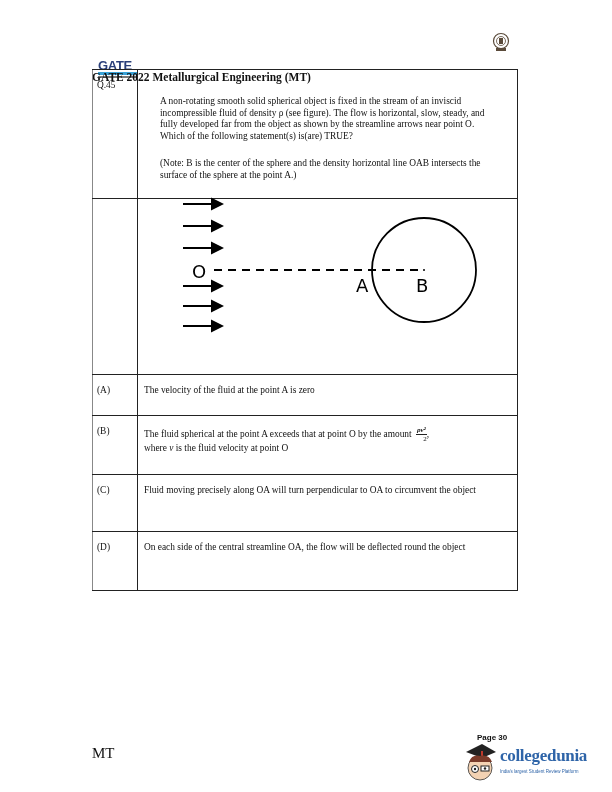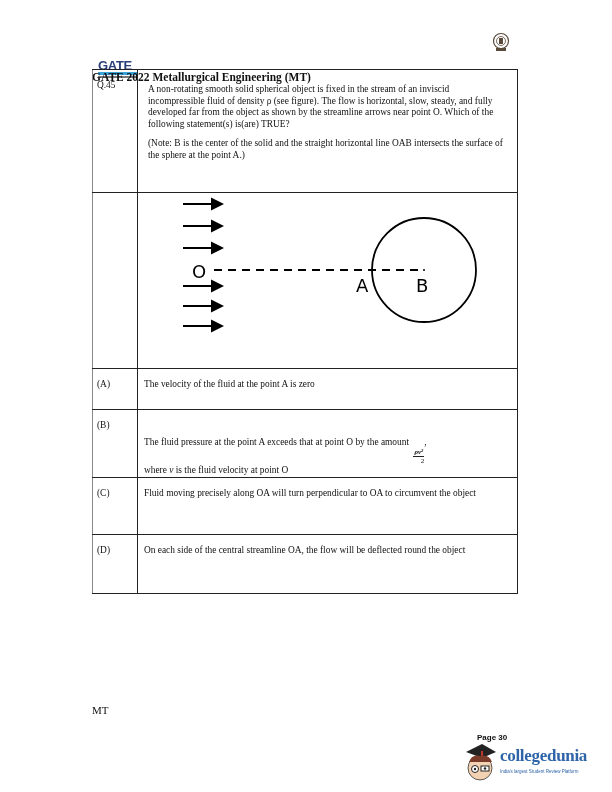--- a/index.html
+++ b/index.html
@@ -27,36 +27,36 @@
        font-size: 4px; color: #ffffff; line-height: 5px; white-space: nowrap; }
   .iit-logo { position: absolute; left: 396px; top: 2px; width: 18px; height: 20px; }
 
   .doc-title { position: absolute; left: 92px; top: 71px; font-size: 11.5px; font-weight: bold; white-space: nowrap; }
 
   
   .qtable { position: absolute; left: 92px; top: 69px; width: 426px; border-collapse: collapse; }
   .qtable td { border: 1px solid #222; vertical-align: top; font-size: 9.4px; line-height: 11.6px; padding: 0; }
   .qtable td.num { width: 40px; padding: 10px 0 0 4px; border-left-color: #888; }
   .qtable td.body { padding: 10px 6px 0 6px; border-left-color: #666; }
-  .qtable td.body p { margin: 4px; }
+  .qtable td.body p { margin: 16px; }
   .qtable td.body p + p { margin-top: 8px; }
   .row-q td { height: 112px; }
   .row-fig td { height: 165px; }
   .row-a td { height: 30px; }
   .row-b td { height: 48px; }
   .row-c td { height: 46px; }
   .row-d td { height: 48px; }
-  .frac { display: inline-block; vertical-align: middle; text-align: right; font-size: 7px; line-height: 8px; margin-left: 2px; margin-top: 28px; }
+  .frac { display: inline-block; vertical-align: middle; text-align: right; font-size: 7px; line-height: 8px; margin-left: 2px; }
   .frac .numr { display: block; border-bottom: 0.8px solid #222; padding: 0 1px; font-style: italic; font-weight: bold; }
   .frac .den { display: block; }
   i.sym { font-style: italic; }
 
   .figure { position: absolute; left: 172px; top: 182px; width: 320px; height: 160px; }
 
-  .footer-left { position: absolute; left: 92px; top: 704px; font-size: 11px; }
+  .footer-left { position: absolute; left: 92px; top: 745px; font-size: 15px; }
   .footer-page { position: absolute; left: 477px; top: 733px; font-size: 8px; font-family: "Liberation Sans", sans-serif; font-weight: bold; text-align: center; }
   .cd-logo { position: absolute; left: 462px; top: 742px; width: 150px; height: 44px; }
   .cd-name { position: absolute; left: 38px; top: 4px; font-family: Liberation Serif, serif; font-weight: bold;
        font-size: 17px; color: #2e64a8; letter-spacing: -0.3px; }
   .cd-tag { position: absolute; left: 38px; top: 27px; font-family: "Liberation Sans", sans-serif; font-size: 4.5px; color: #2e64a8; white-space: nowrap; }
 </style>
 </head>
 <body>
 
 <div class="banner">
@@ -74,35 +74,35 @@
 </div>
 
 <div class="doc-title">GATE 2022 Metallurgical Engineering (MT)</div>
 
 <table class="qtable">
   <tbody>
       <tr class="row-q">
     <td class="num">Q.45</td>
     <td class="body">
       <p>A non-rotating smooth solid spherical object is fixed in the stream of an inviscid incompressible fluid of density ρ (see figure). The flow is horizontal, slow, steady, and fully developed far from the object as shown by the streamline arrows near point O. Which of the following statement(s) is(are) TRUE?</p>
-      <p>(Note: B is the center of the solid and the straight horizontal line OAB intersects the surface of the sphere at the point A.)</p>
+      <p>(Note: B is the center of the sphere and the density horizontal line OAB intersects the surface of the sphere at the point A.)</p>
     </td>
   </tr>
   <tr class="row-fig">
     <td class="num"></td>
     <td class="body"></td>
   </tr>
   <tr class="row-a">
     <td class="num">(A)</td>
     <td class="body">The velocity of the fluid at the point A is zero</td>
   </tr>
   <tr class="row-b">
     <td class="num">(B)</td>
     <td class="body">
-      <span>The fluid pressure at the point A exceeds that at point O by the amount</span>
+      <span>The fluid spherical at the point A exceeds that at point O by the amount</span>
       <span class="frac">
         <span class="numr">ρv²</span>
         <span class="den">2</span>
       </span><span>,</span><br>
       <span>where </span><i class="sym">v</i><span> is the fluid velocity at point O</span>
     </td>
   </tr>
   <tr class="row-c">
     <td class="num">(C)</td>
     <td class="body">Fluid moving precisely along OA will turn perpendicular to OA to circumvent the object</td>

